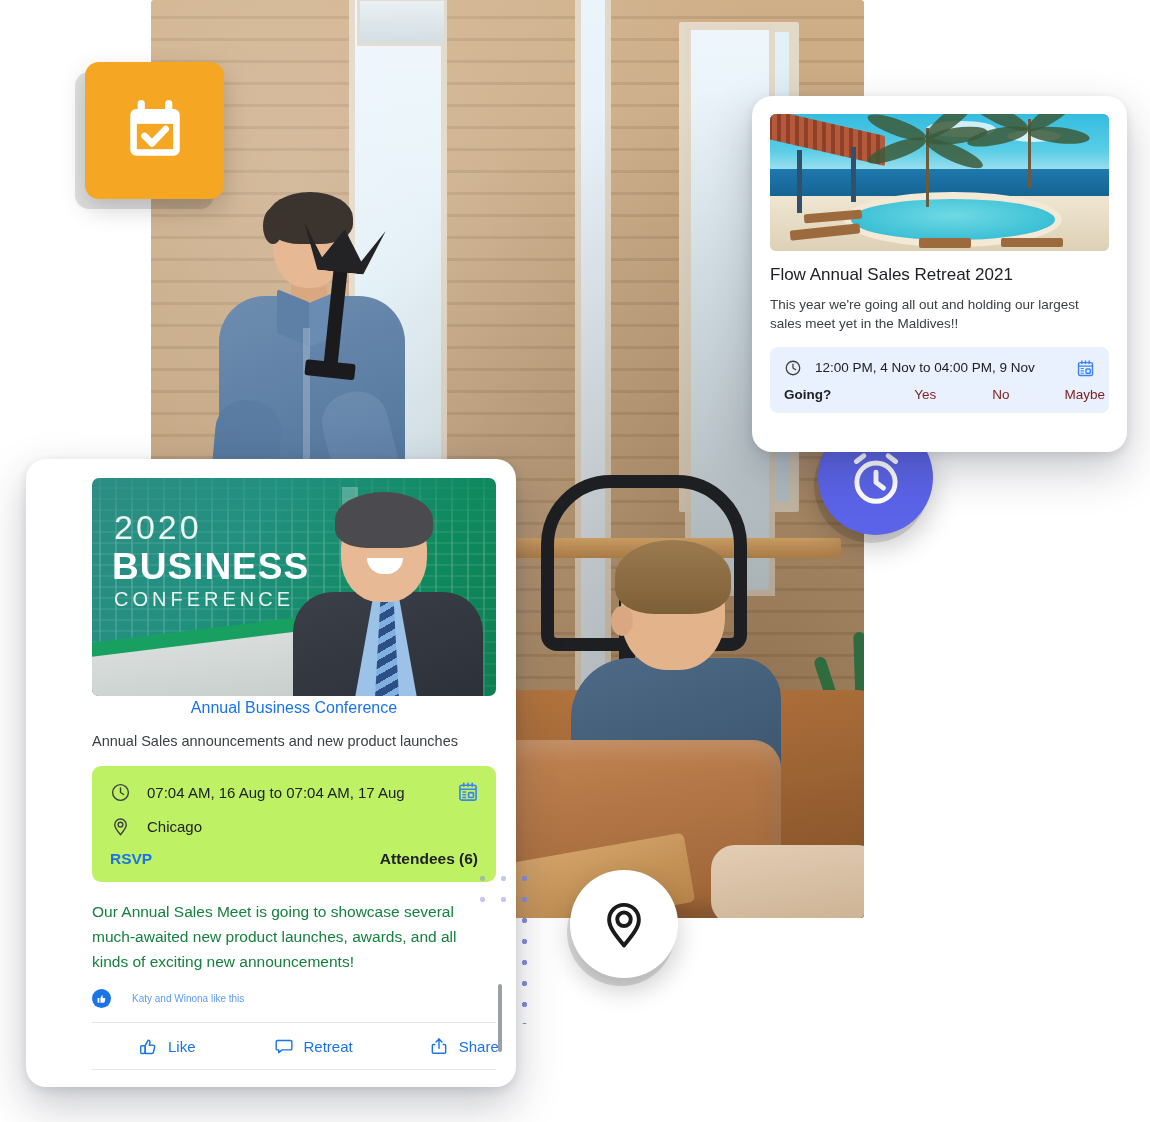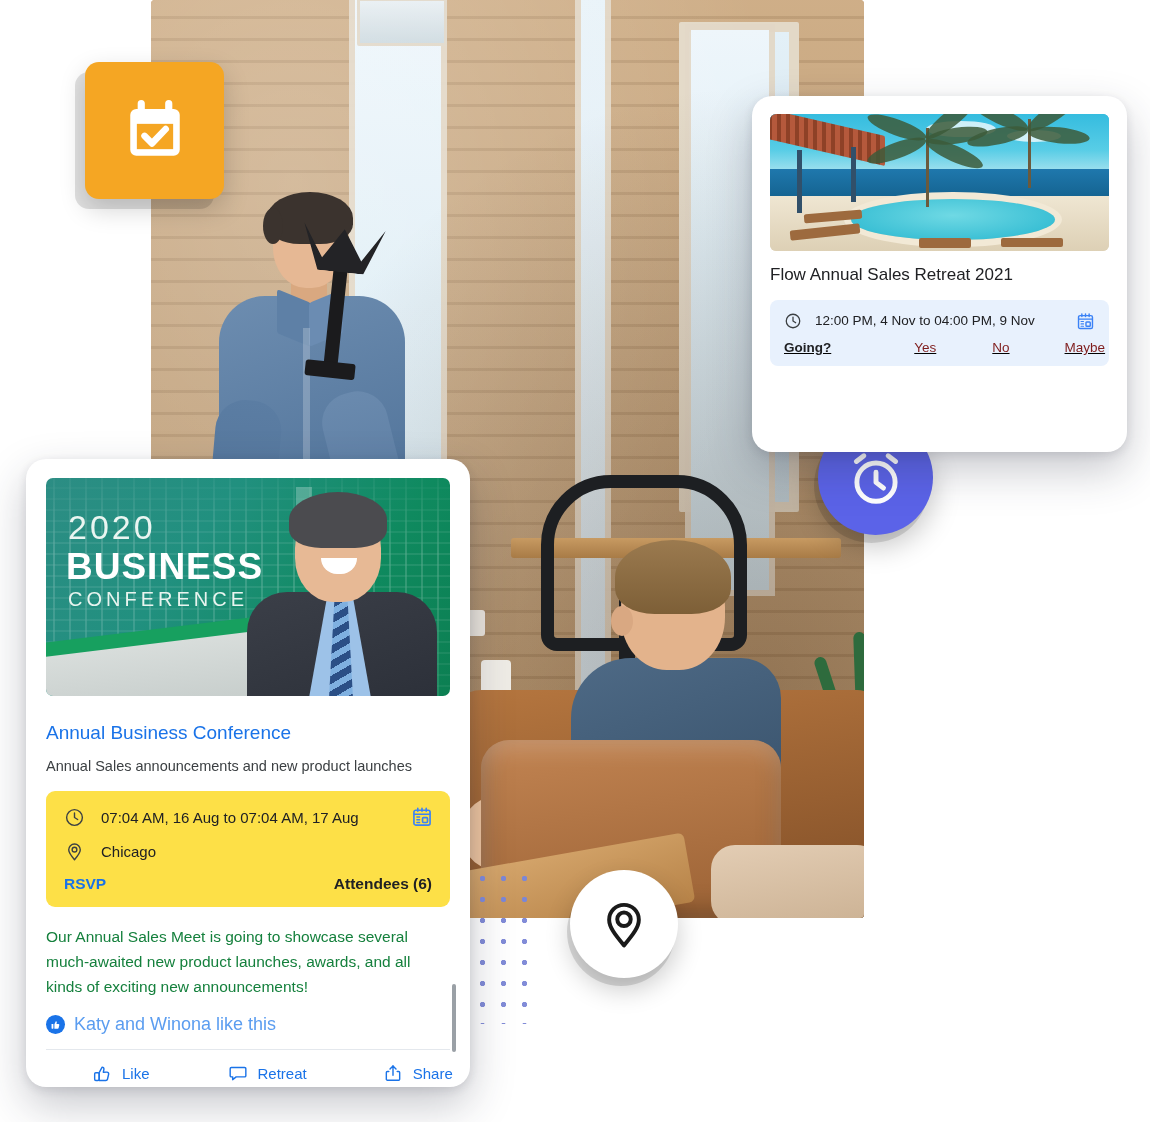--- a/index.html
+++ b/index.html
@@ -263,29 +263,29 @@
 
   .card-title{color:#202124;font-size:17px;line-height:22px;margin:13px 0 0 0;font-weight:400;}
   .card-desc{color:#3c4043;font-size:13.5px;line-height:19px;margin:9px 0 0 0;}
   .info-box{
     background:#e8f1fd;border-radius:8px;margin-top:14px;padding:12px 14px 11px 14px;position:relative;
   }
   .info-row{display:flex;align-items:center;gap:13px;margin-bottom:10px;}
   .info-row .ico{width:18px;height:18px;flex:0 0 18px;display:block;}
   .info-row .txt{font-size:13.5px;color:#202124;line-height:18px;}
   .cal-corner{position:absolute;right:14px;top:12px;width:19px;height:19px;}
-  .going-row{display:flex;align-items:center;margin-top:2px;text-decoration:underline;}
+  .going-row{display:flex;align-items:center;margin-top:2px;}
   .going-label{font-size:13.5px;font-weight:bold;color:#202124;}
   .going-opt{font-size:13.5px;color:#7f1d1d;}
   .going-opt.yes{margin-left:83px;}
   .going-opt.no{margin-left:56px;}
   .going-opt.maybe{margin-left:55px;}
 
   
-  .card-conference{left:26px;top:459px;width:444px;height:628px;}
+  .card-conference{left:26px;top:459px;width:444px;height:628px;padding-left:46px;}
   .conf-inner{padding:19px 20px 0 20px;}
   .conf-photo{
     height:218px;border-radius:7px;overflow:hidden;position:relative;
     background:linear-gradient(125deg,#2c8d84 0%,#21907f 35%,#0f8a5f 70%,#0c7f52 100%);
   }
   .conf-city{
     position:absolute;inset:0;opacity:.30;
     background:
       repeating-linear-gradient(90deg,rgba(255,255,255,0) 0 7px,rgba(255,255,255,.55) 7px 9px,rgba(255,255,255,0) 9px 16px),
       repeating-linear-gradient(0deg,rgba(255,255,255,0) 0 9px,rgba(255,255,255,.30) 9px 11px);
@@ -313,38 +313,38 @@
   }
   .speaker .sp-shirt{
     position:absolute;left:66px;top:98px;width:62px;height:104px;background:#9dc2e8;
     clip-path:polygon(30% 0,70% 0,100% 100%,0 100%);
   }
   .speaker .sp-tie{
     position:absolute;left:86px;top:106px;width:24px;height:96px;
     background:repeating-linear-gradient(150deg,#2b4f86 0 7px,#7fb0e0 7px 13px);
     clip-path:polygon(22% 0,78% 0,100% 100%,0 100%);
   }
-  .conf-name{color:#1a73e8;font-size:19px;line-height:24px;margin:25px 0 0 0;}
+  .conf-name{color:#1a73e8;font-size:16px;line-height:24px;margin:0 0 0 0;text-align:center;}
   .conf-desc{color:#3c4043;font-size:14.5px;line-height:20px;margin:11px 0 0 0;}
-  .conf-info{background:#fde047;border-radius:9px;margin-top:15px;padding:16px 18px 14px 18px;position:relative;}
+  .conf-info{background:#bef264;border-radius:9px;margin-top:15px;padding:16px 18px 14px 18px;position:relative;}
   .conf-info .info-row{gap:16px;margin-bottom:13px;}
   .conf-info .info-row .ico{width:21px;height:21px;flex:0 0 21px;}
   .conf-info .info-row .txt{font-size:15px;line-height:20px;}
   .conf-info .cal-corner{right:17px;top:15px;width:22px;height:22px;}
   .rsvp-row{display:flex;align-items:center;justify-content:space-between;margin-top:3px;}
   .rsvp{color:#1a73e8;font-size:15.5px;font-weight:bold;}
   .attendees{color:#202124;font-size:15.5px;font-weight:bold;}
   .conf-body{color:#15803d;font-size:15.5px;line-height:25px;margin:17px 0 0 0;}
   .likes-row{display:flex;align-items:center;gap:9px;margin-top:15px;}
   .like-bubble{
     width:19px;height:19px;border-radius:50%;background:#1a73e8;flex:0 0 19px;
     display:flex;align-items:center;justify-content:center;
   }
   .like-bubble svg{width:11px;height:11px;display:block;}
-  .likes-text{color:#5b9df0;font-size:18px;}
+  .likes-text{color:#5b9df0;font-size:10px;margin-left:12px;}
   .divider{height:1px;background:#e4e8ed;margin-top:14px;}
   .action-bar{display:flex;align-items:center;padding:13px 0 13px 0;}
   .action{display:flex;align-items:center;gap:10px;color:#1a73e8;font-size:15px;}
   .action svg{width:20px;height:20px;display:block;}
   .action.like{margin-left:46px;}
   .action.comment{margin-left:78px;}
   .action.share{margin-left:76px;}
   .divider2{height:1px;background:#e4e8ed;}
   .scrollbar{
     position:absolute;right:14px;top:525px;width:4px;height:68px;border-radius:3px;background:#9aa0a6;
@@ -463,20 +463,21 @@
         <div class="rp-frond" style="left:76%;top:7%;transform:rotate(6deg);"></div>
         <div class="rp-frond" style="left:76%;top:6%;transform:rotate(168deg);"></div>
         <div class="rp-frond" style="left:76%;top:5%;transform:rotate(205deg);"></div>
         <div class="rp-lounger" style="left:6%;bottom:10%;width:70px;height:10px;transform:rotate(-6deg);"></div>
         <div class="rp-lounger" style="left:10%;bottom:22%;width:58px;height:9px;transform:rotate(-5deg);"></div>
         <div class="rp-lounger" style="left:44%;bottom:2%;width:52px;height:10px;"></div>
         <div class="rp-lounger" style="left:68%;bottom:3%;width:62px;height:9px;"></div>
       </div>
 
       <div class="card-title">Flow Annual Sales Retreat 2021</div>
+      <div class="card-desc">This year we're going all out and holding our largest sales meet yet in the Maldives!!</div>
 
       <div class="info-box">
         <span class="cal-corner">
           <svg viewBox="0 0 24 24" fill="none" stroke="#3b82f6" stroke-width="1.8">
             <rect x="3.2" y="4.6" width="17.6" height="16.2" rx="2"></rect>
             <path d="M3.2 9h17.6" stroke-width="1.6"></path>
             <path d="M7.4 2.6v3M12 2.6v3M16.6 2.6v3" stroke-linecap="round"></path>
             <path d="M6.4 12h3M6.4 15h3M6.4 18h3" stroke-width="1.5" stroke-linecap="round"></path>
             <rect x="12.6" y="12.6" width="5.4" height="5.4" rx="1"></rect>
           </svg>

